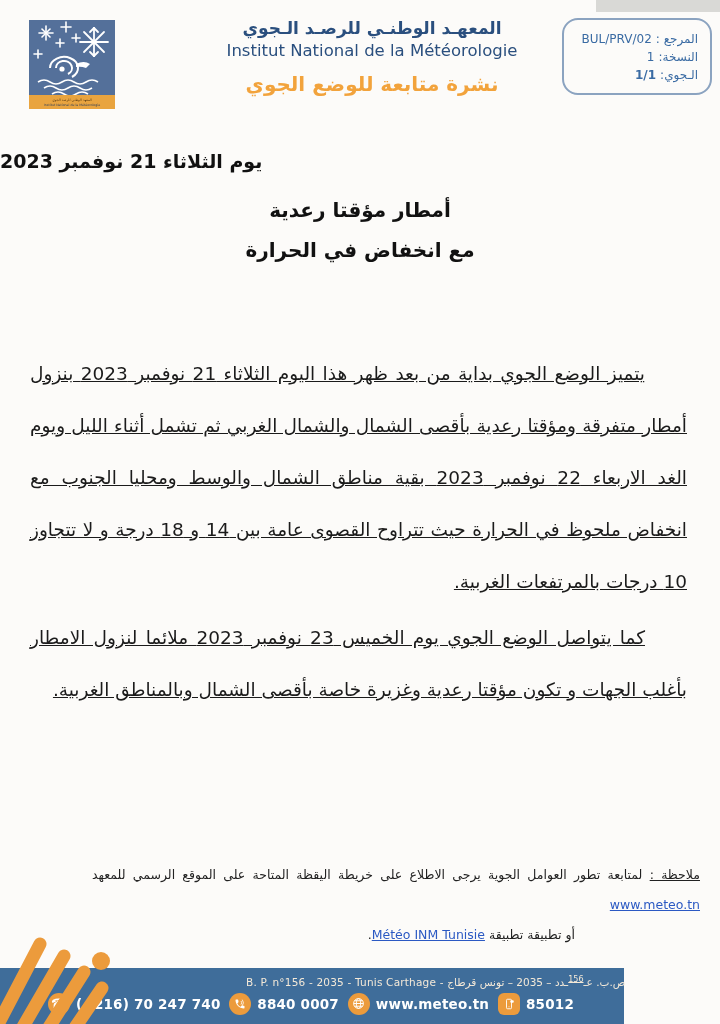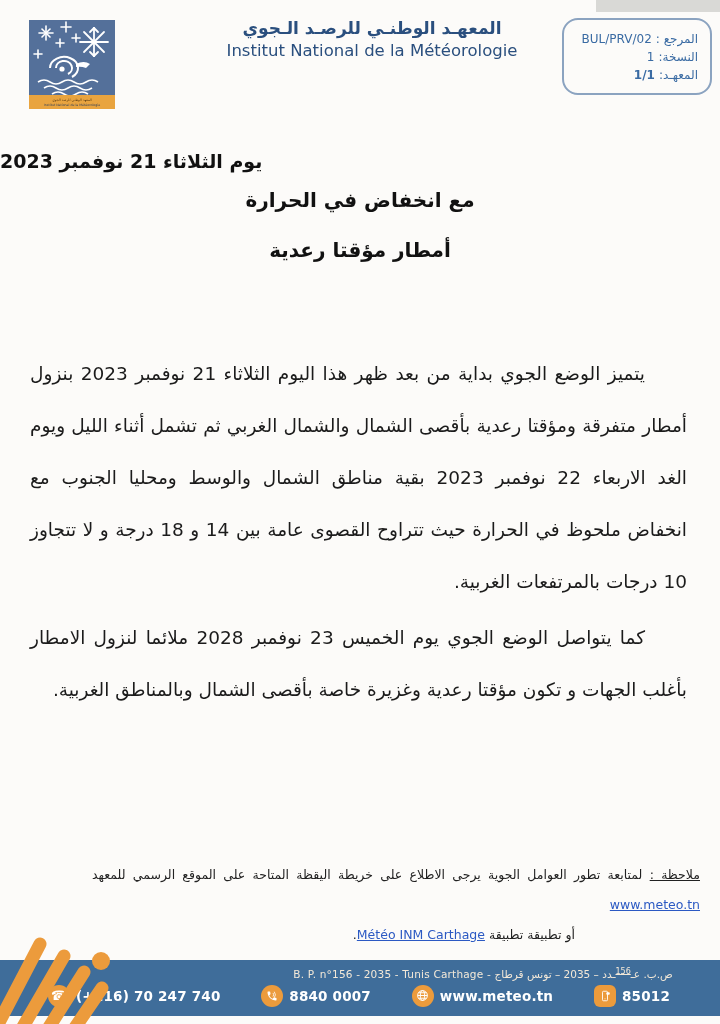--- a/index.html
+++ b/index.html
@@ -90,21 +90,21 @@
 
   
   .body-text {
     direction: rtl;
     margin: 86px 33px 0 30px;
     text-align: justify;
     font-size: 18.5px;
     line-height: 52px;
     color: #1b1b1b;
   }
-  .body-text p { text-indent: 42px; }
+  .body-text p { text-indent: 42px; text-decoration: underline; }
   .body-text p + p { margin-top: 4px; }
 
   
   .note {
     position: absolute;
     left: 92px; right: 20px;
     bottom: 74px;
     direction: rtl;
     font-size: 12.5px;
     line-height: 30px;
@@ -115,22 +115,22 @@
   .note .u-label { text-decoration: underline; }
   .note a.link {
     color: #2b59c3;
     text-decoration: underline;
     cursor: pointer;
   }
 
   
   .footer-bar {
     position: absolute;
-    left: 0; bottom: 8px;
-    width: 720px; height: 56px;
+    left: 0; bottom: 0;
+    width: 624px; height: 56px;
     background: #3f6d9a;
     color: #fff;
     z-index: 1;
   }
   .footer-deco {
     position: absolute;
     left: 0; bottom: 0;
     width: 190px; height: 90px;
     z-index: 3;
     pointer-events: none;
@@ -237,53 +237,54 @@
 
         <rect x="5" y="83" width="86" height="14" fill="#e9a43f"></rect>
         <text x="48" y="88.5" text-anchor="middle" font-size="3.4" fill="#5b3b12">المعهد الوطني للرصد الجوي</text>
         <text x="48" y="94" text-anchor="middle" font-size="3.2" fill="#33425c">Institut National de la Météorologie</text>
       </svg>
     </div>
 
     <div class="hdr-center">
       <div class="org-ar">المعهـد الوطنـي للرصـد الـجوي</div>
       <div class="org-fr">Institut National de la Météorologie</div>
+      <div class="bulletin-title">نشرة متابعة للوضع الجوي</div>
     </div>
 
     <div class="ref-box">
       <div class="ref-line">
         <span class="lbl">المرجع :</span><span class="val">BUL/PRV/02</span>
       </div>
       <div class="ref-line">
         <span class="lbl">النسخة:</span><span class="val">1</span>
       </div>
       <div class="ref-line pg">
-        <span class="lbl">المعهـد:</span><span class="val">1/1</span>
+        <span class="lbl">الـجوي:</span><span class="val">1/1</span>
       </div>
     </div>
   </div>
 
   <div class="date-line">يوم الثلاثاء 21 نوفمبر 2023</div>
+  <div class="headline h1">أمطار مؤقتا رعدية</div>
   <div class="headline h2">مع انخفاض في الحرارة</div>
-  <div class="headline h1">أمطار مؤقتا رعدية</div>
 
   <div class="body-text">
     <p>يتميز الوضع الجوي بداية من بعد ظهر هذا اليوم الثلاثاء 21 نوفمبر 2023 بنزول أمطار متفرقة ومؤقتا رعدية بأقصى الشمال والشمال الغربي ثم تشمل أثناء الليل ويوم الغد الاربعاء 22 نوفمبر 2023 بقية مناطق الشمال والوسط ومحليا الجنوب مع انخفاض ملحوظ في الحرارة حيث تتراوح القصوى عامة بين 14 و 18 درجة و لا تتجاوز 10 درجات بالمرتفعات الغربية.</p>
-    <p>كما يتواصل الوضع الجوي يوم الخميس 23 نوفمبر 2028 ملائما لنزول الامطار بأغلب الجهات و تكون مؤقتا رعدية وغزيرة خاصة بأقصى الشمال وبالمناطق الغربية.</p>
+    <p>كما يتواصل الوضع الجوي يوم الخميس 23 نوفمبر 2023 ملائما لنزول الامطار بأغلب الجهات و تكون مؤقتا رعدية وغزيرة خاصة بأقصى الشمال وبالمناطق الغربية.</p>
   </div>
 
   <div class="note">
     <div class="line1">
       <span class="u-label">ملاحظة :</span>
       <span>لمتابعة تطور العوامل الجوية يرجى الاطلاع على خريطة اليقظة المتاحة على الموقع الرسمي للمعهد</span>
       <a class="link">www.meteo.tn</a>
     </div>
     <div class="line2">
       <span>أو تطبيقة تطبيقة</span>
-      <a class="link">Météo INM Carthage</a><span>.</span>
+      <a class="link">Météo INM Tunisie</a><span>.</span>
     </div>
   </div>
 
   <svg class="footer-deco" viewBox="0 0 190 90">
     <g stroke="#ec9b3c" stroke-width="13" stroke-linecap="round">
       <line x1="-6" y1="98" x2="40" y2="10"></line>
       <line x1="20" y1="98" x2="64" y2="22"></line>
       <line x1="46" y1="98" x2="84" y2="38"></line>
       <line x1="72" y1="98" x2="102" y2="54"></line>
     </g>

